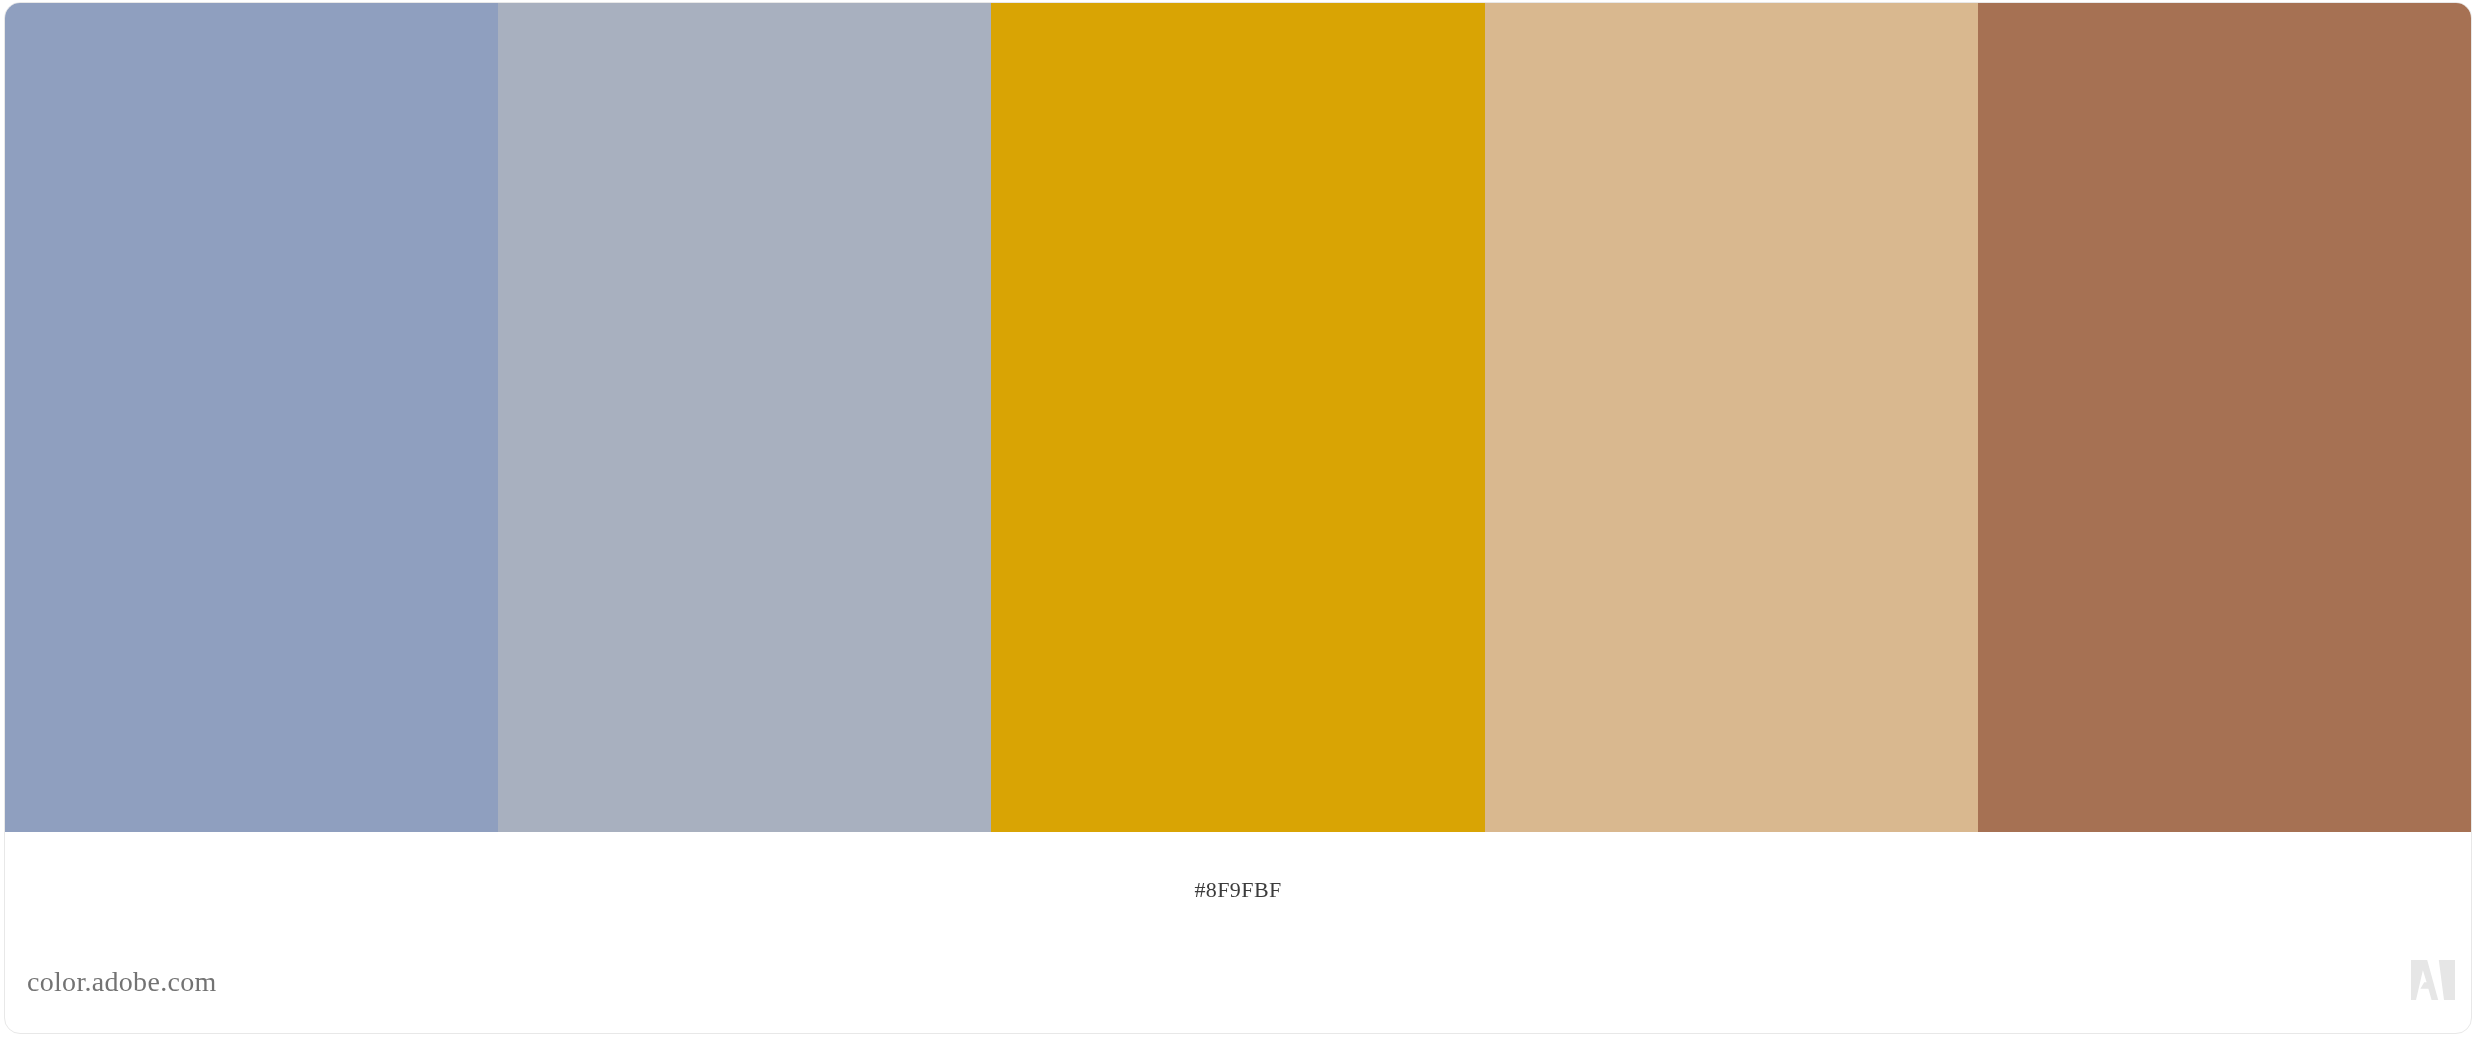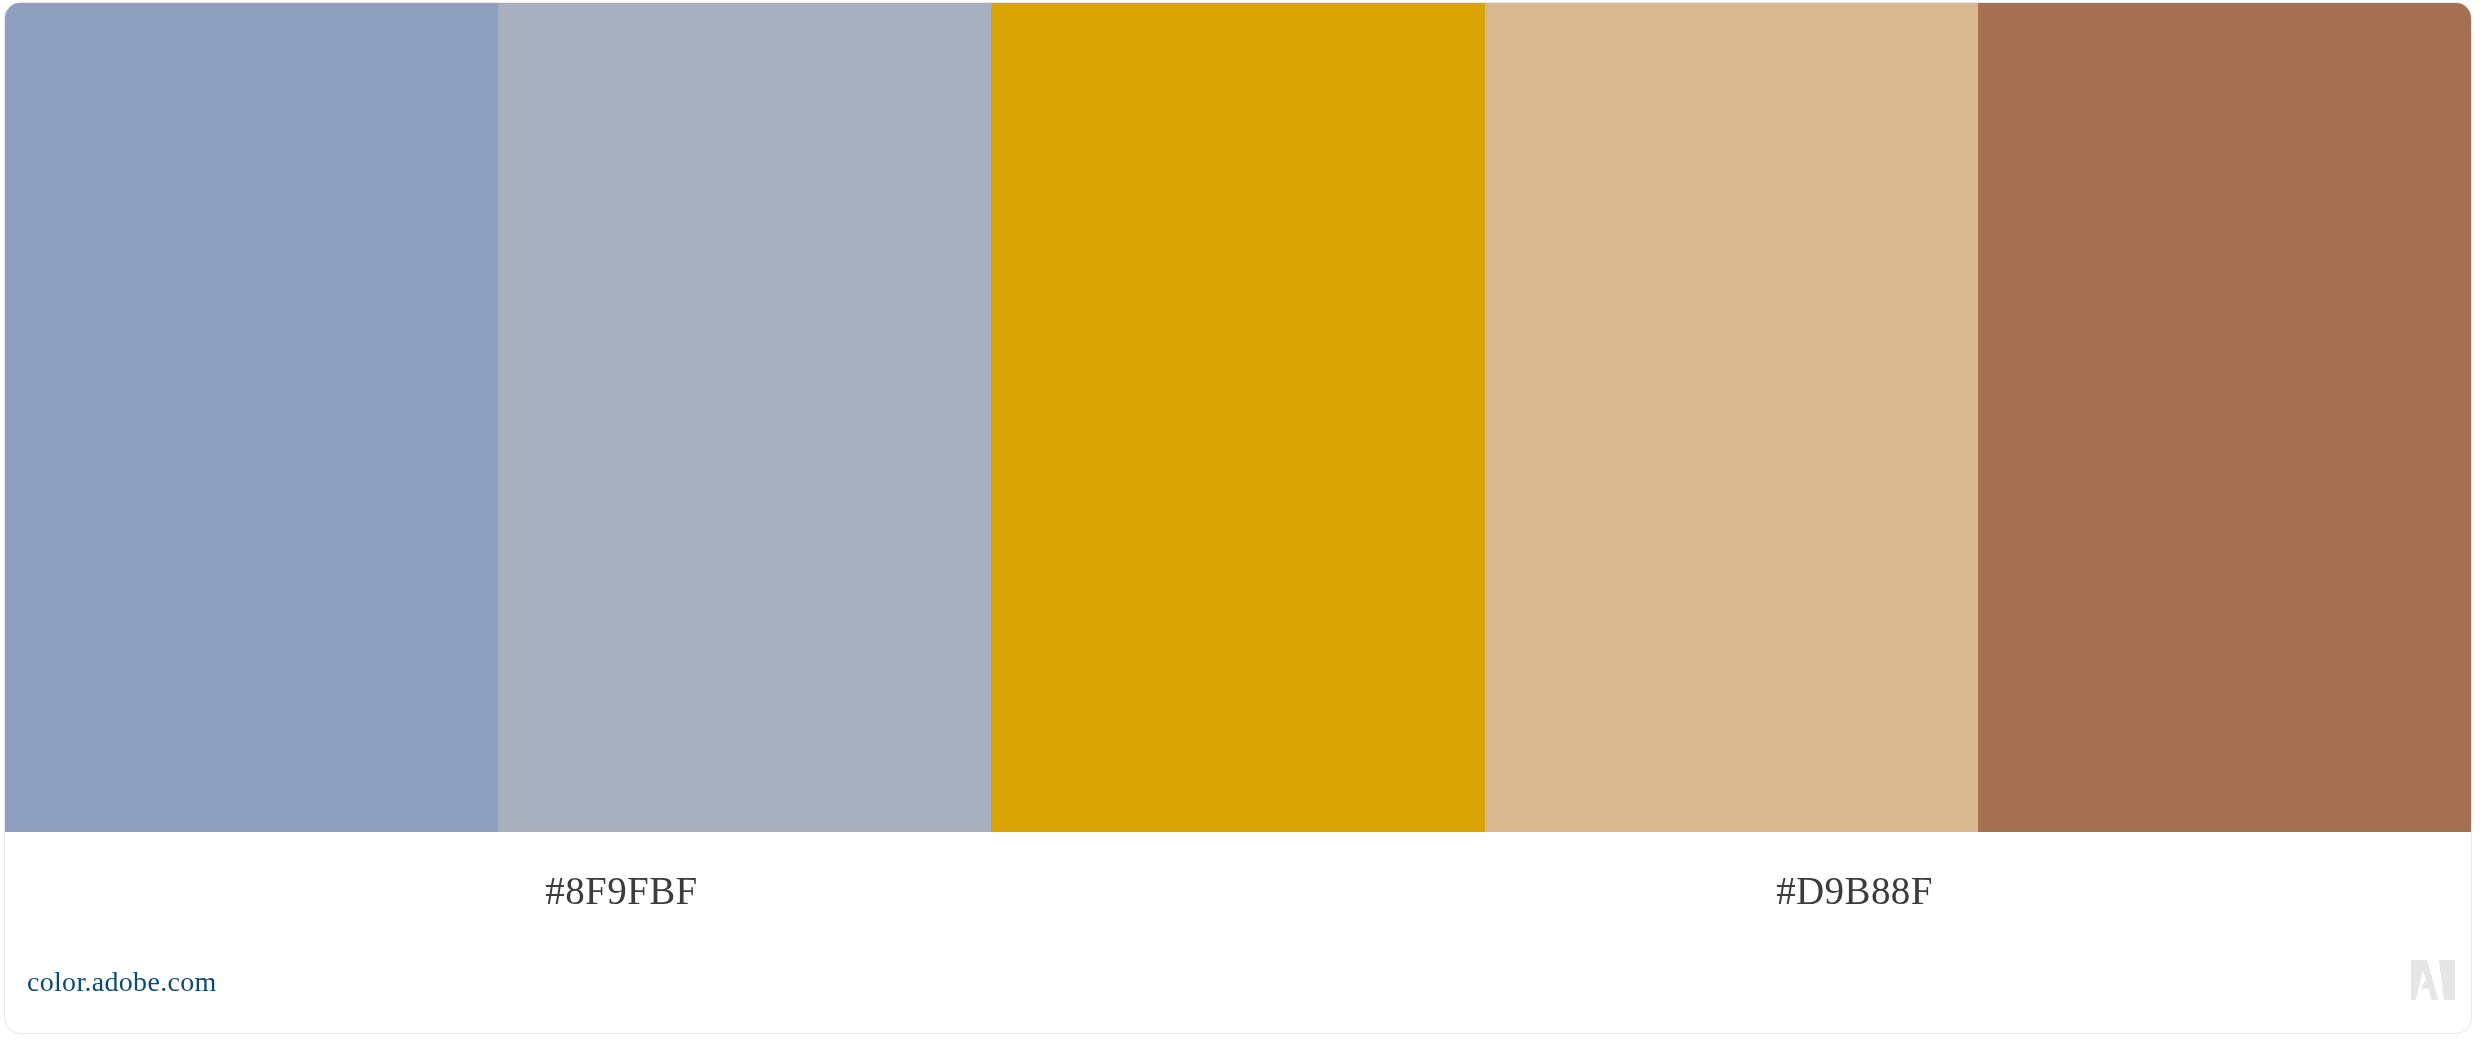--- a/index.html
+++ b/index.html
@@ -47,21 +47,21 @@
     display: flex;
     width: 100%;
     flex: 0 0 116px;
     height: 116px;
   }
   .swatch-label {
     flex: 1 1 0;
     display: flex;
     align-items: center;
     justify-content: center;
-    font-size: 39px;
+    font-size: 22px;
     color: #3c3c3c;
     letter-spacing: 0.4px;
     font-family: "Liberation Serif", "DejaVu Serif", serif;
   }
 
   
   #card-footer {
     position: relative;
     flex: 1 1 auto;
     width: 100%;
@@ -92,23 +92,22 @@
   <div id="swatch-strip">
     <div class="swatch" style="background: rgb(143, 159, 191);"></div>
     <div class="swatch" style="background: rgb(168, 176, 191);"></div>
     <div class="swatch" style="background: rgb(217, 164, 4);"></div>
     <div class="swatch" style="background: rgb(217, 184, 143);"></div>
     <div class="swatch" style="background: rgb(166, 113, 83);"></div>
   </div>
 
   <div id="label-row">
     <div class="swatch-label">#8F9FBF</div>
-    <div class="swatch-label">#D9B88F</div>
   </div>
 
   <div id="card-footer">
-    <div id="site-credit" style="color: #0c4a6e;">color.adobe.com</div>
+    <div id="site-credit" style="color: #737373;">color.adobe.com</div>
     <svg id="adobe-logo" viewBox="0 0 44 40" xmlns="http://www.w3.org/2000/svg">
       <path d="M0 0 H16.2 L27.2 40 H20.6 L17.4 28.8 H9.4 L13.2 22.2 H15.6 L11.9 10.2 L5.0 40 H0 Z M27.8 0 H44 V40 H33.0 Z" fill="#E6E6E6"></path>
     </svg>
   </div>
 
 </div>
 
 </body></html>

